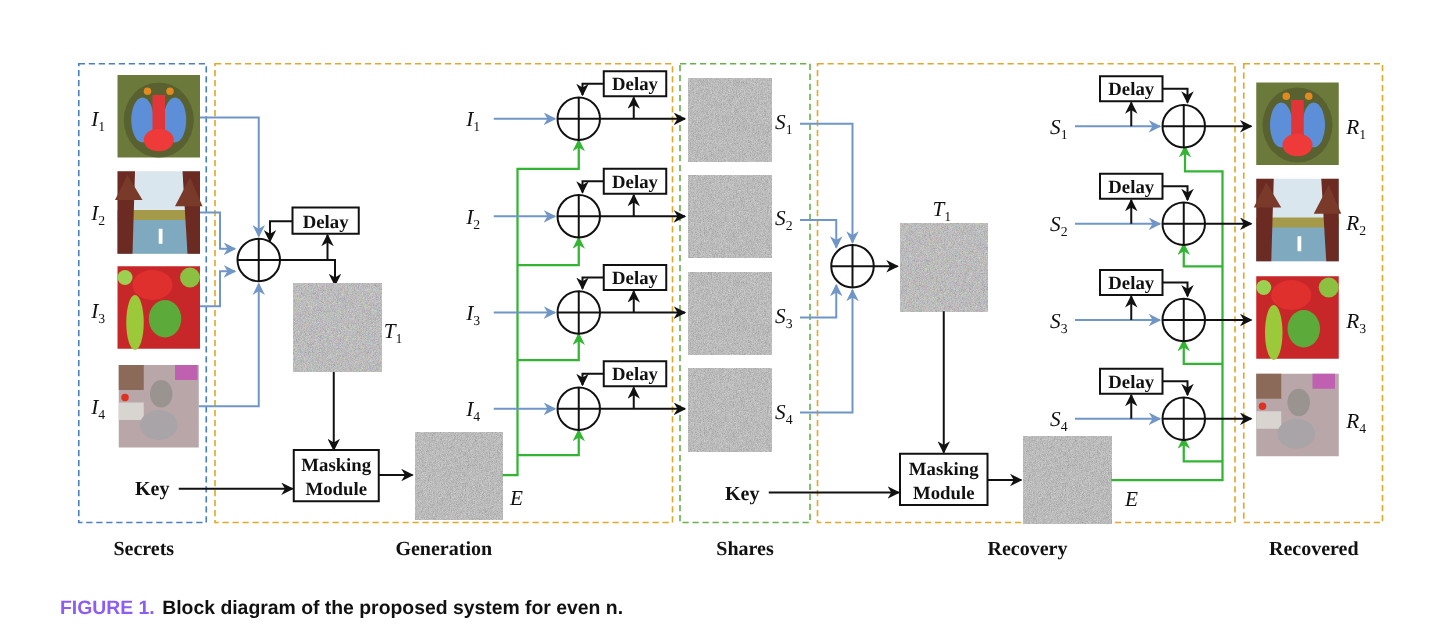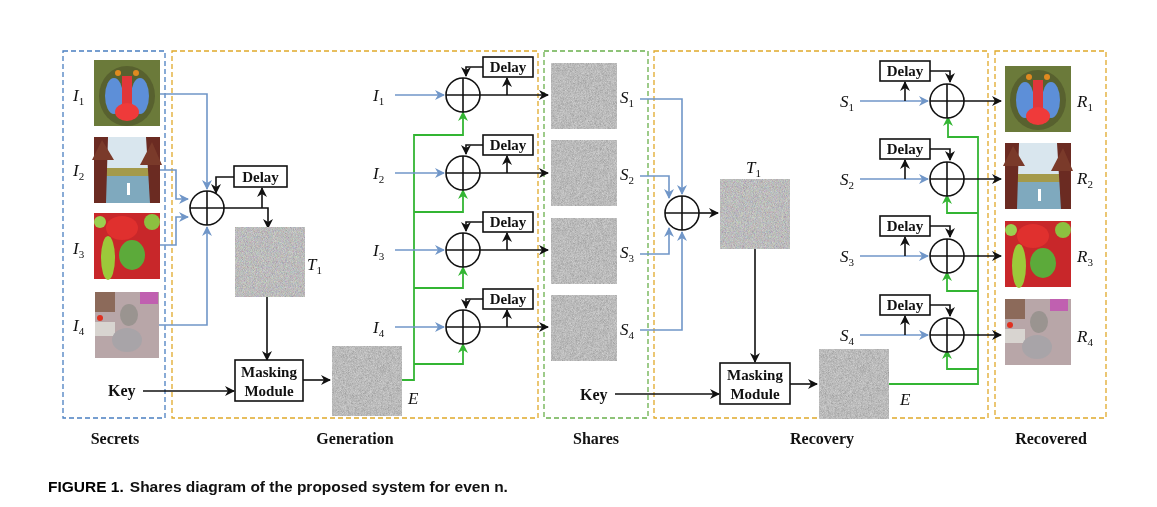--- a/index.html
+++ b/index.html
@@ -3,21 +3,21 @@
 <meta charset="utf-8">
 <style>
   html, body { margin:0; padding:0; background:#ffffff; }
   body { width:1157px; height:507px; position:relative; overflow:hidden; font-family:"Liberation Serif", serif; }
   #diagram { position:absolute; left:0; top:0; }
   .lbl { font-family:"Liberation Serif", serif; font-size:17px; font-style:italic; fill:#111; }
   .sub { font-size:11px; font-style:normal; }
   .bold { font-family:"Liberation Serif", serif; font-weight:bold; font-size:16px; fill:#111; }
   .boxtxt { font-family:"Liberation Serif", serif; font-weight:bold; font-size:15px; fill:#111; }
   #caption { position:absolute; left:48px; top:478px; font-family:"Liberation Sans", sans-serif; font-weight:bold; font-size:15.5px; color:#111; white-space:nowrap; }
-  #caption .fig { color:#000000; margin-right:6px; }
+  #caption .fig { color:#8b5cf6; margin-right:6px; }
 </style>
 </head>
 <body>
 
 <svg id="diagram" width="1157" height="470" viewBox="0 0 1157 470" xmlns="http://www.w3.org/2000/svg">
   <defs>
     <marker id="ab" markerWidth="10" markerHeight="10" refX="9" refY="5" orient="auto" markerUnits="userSpaceOnUse">
       <path d="M0,0 L10,5 L0,10 L3,5 z" fill="#111"></path>
     </marker>
     <marker id="abl" markerWidth="10" markerHeight="10" refX="9" refY="5" orient="auto" markerUnits="userSpaceOnUse">
@@ -351,13 +351,13 @@
     <ellipse cx="1039" cy="322" rx="9" ry="11" fill="#9a9490"></ellipse>
     <ellipse cx="1037" cy="347" rx="15" ry="12" fill="#a8a4a8"></ellipse>
     <circle cx="1010" cy="325" r="3" fill="#e03020"></circle>
   </g>
   <text class="lbl" x="1077" y="107"><tspan>R</tspan><tspan class="sub" dy="4">1</tspan></text>
   <text class="lbl" x="1077" y="184"><tspan>R</tspan><tspan class="sub" dy="4">2</tspan></text>
   <text class="lbl" x="1077" y="262"><tspan>R</tspan><tspan class="sub" dy="4">3</tspan></text>
   <text class="lbl" x="1077" y="342"><tspan>R</tspan><tspan class="sub" dy="4">4</tspan></text>
 </svg>
 
-<div id="caption"><span class="fig">FIGURE 1.</span><span>Shares diagram of the proposed system for even n.</span></div>
+<div id="caption"><span class="fig">FIGURE 1.</span><span>Block diagram of the proposed system for even n.</span></div>
 
 </body></html>

